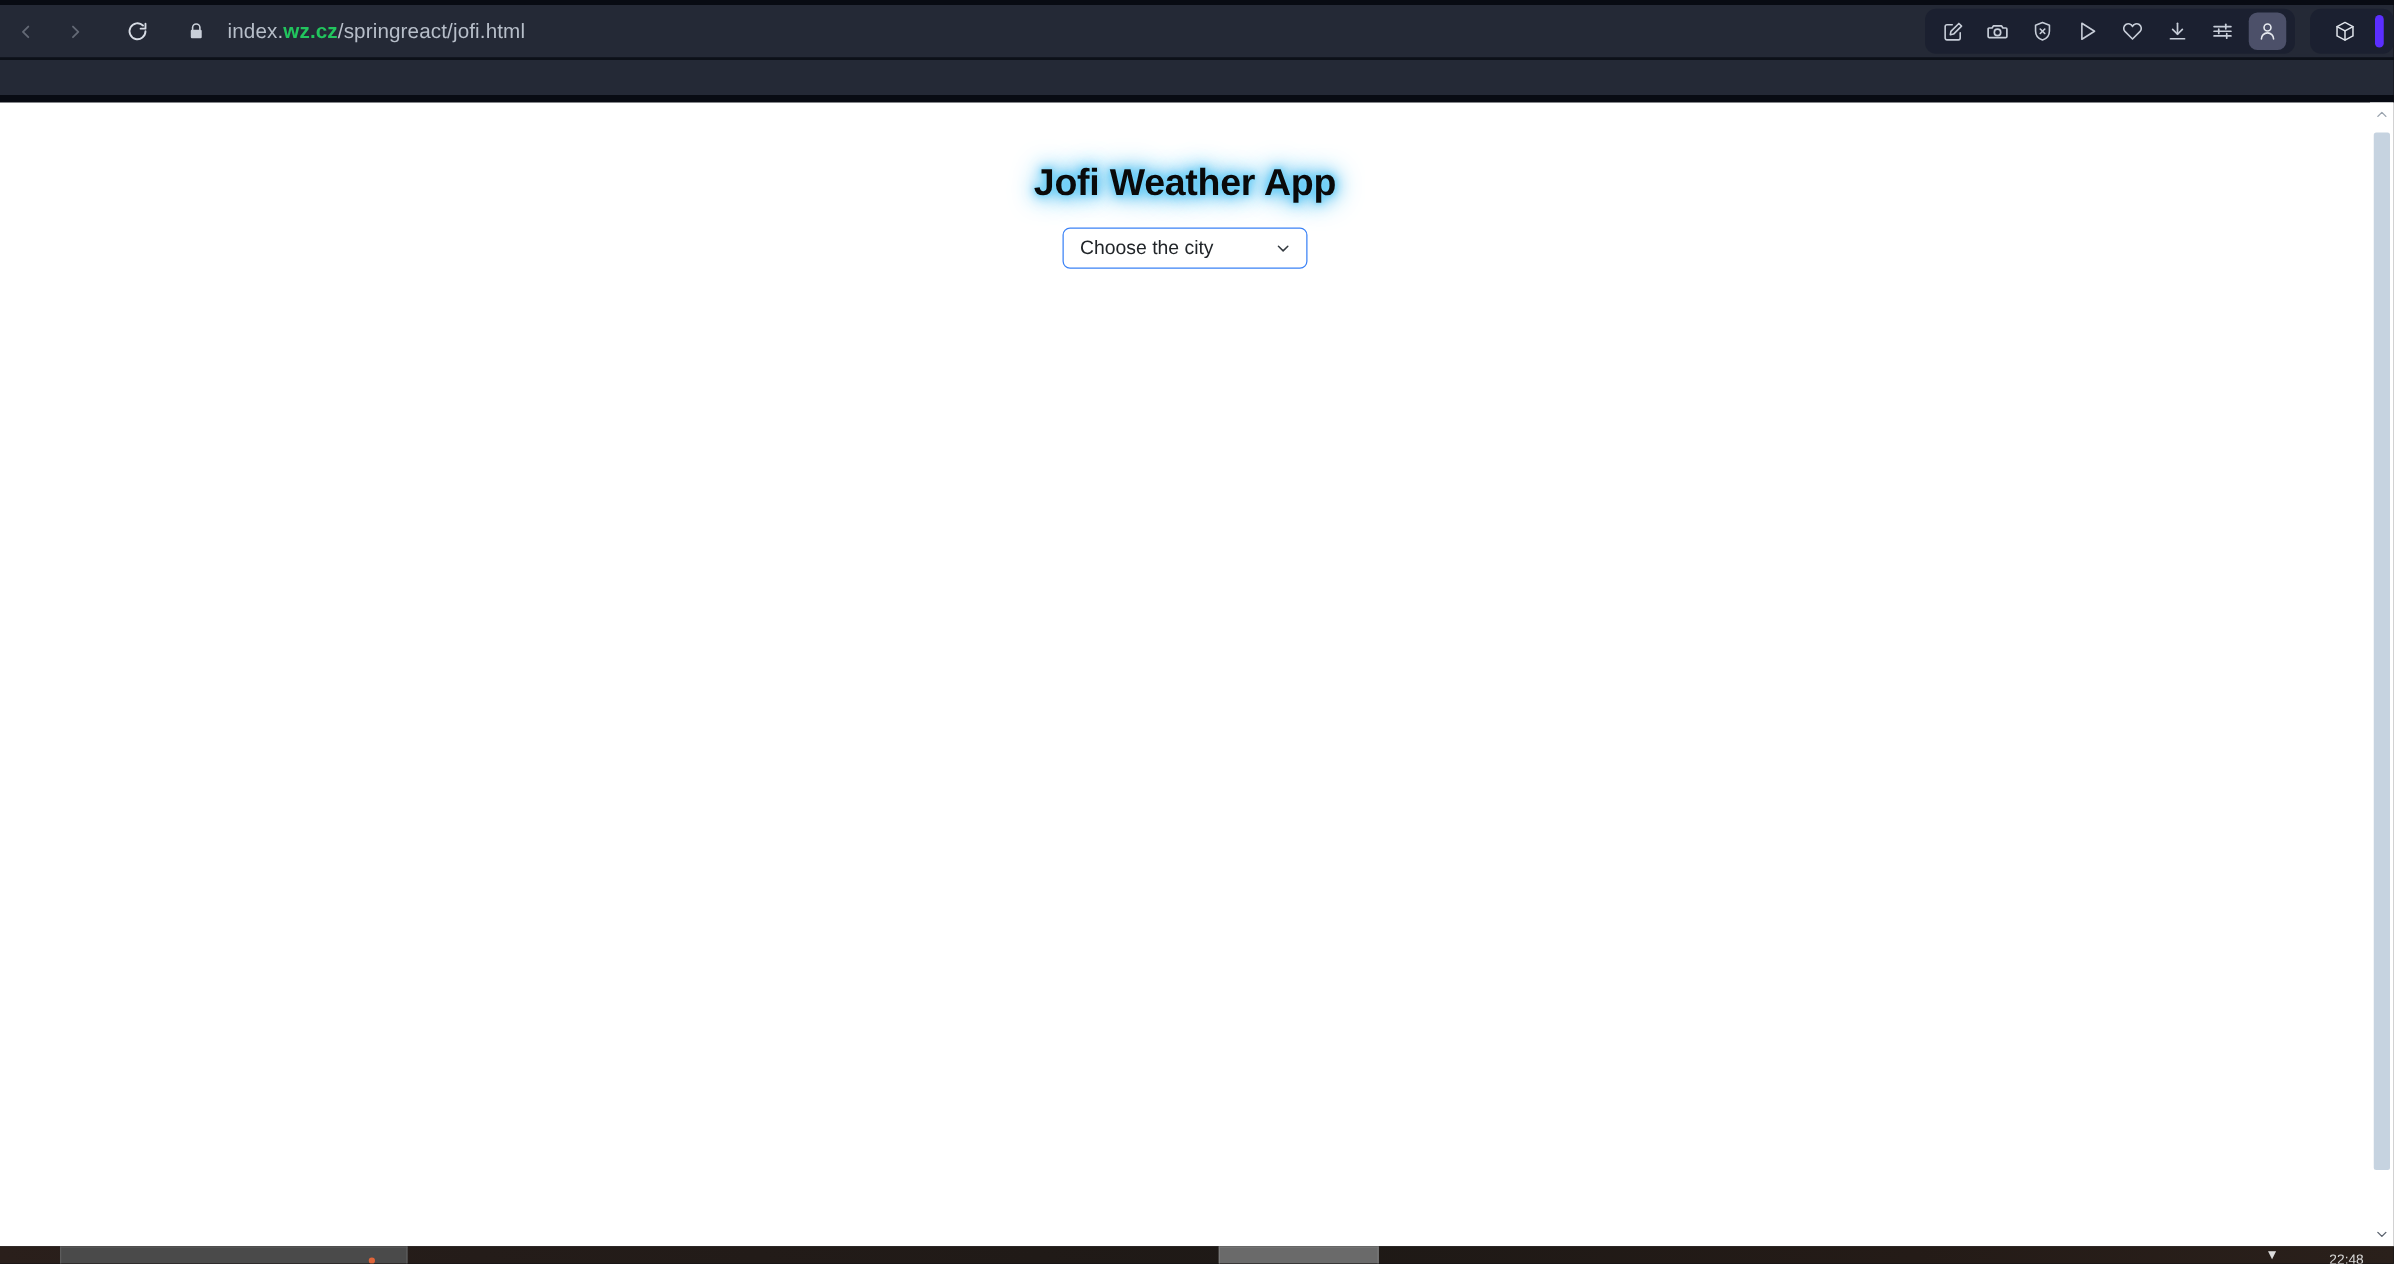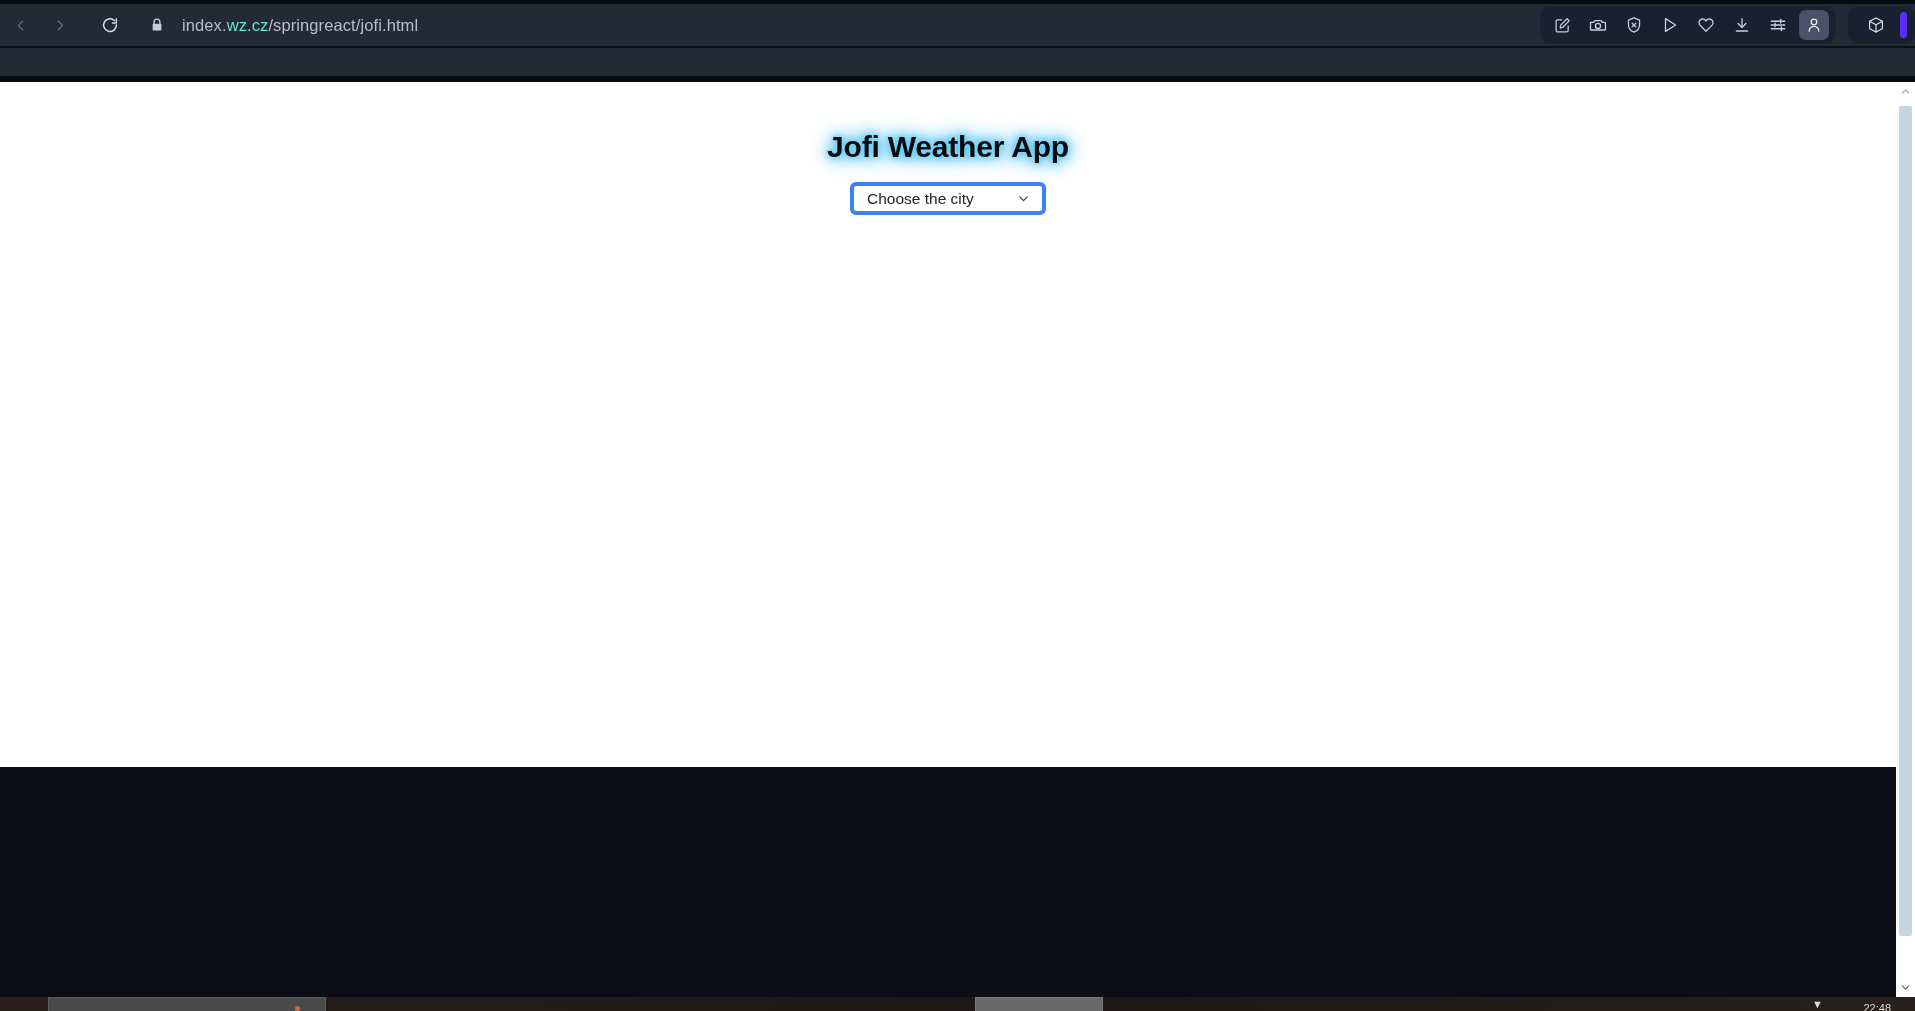--- a/index.html
+++ b/index.html
@@ -46,21 +46,21 @@
   .lock-wrap { margin-left: 16px; width: 22px; display:flex; align-items:center; justify-content:center; }
 
   .url {
     margin-left: 14px;
     font-size: 16.5px;
     color: #b7bec9;
     letter-spacing: .1px;
     white-space: nowrap;
     font-family: "Liberation Sans", sans-serif;
   }
-  .url .domain { color: #5eead4; font-weight: normal; }
+  .url .domain { color: #22c55e; font-weight: bold; }
 
   .tb-right {
     position: absolute; right: 0; top: 0; height: 42px;
     display: flex; align-items: center;
   }
   .tb-group {
     display:flex; align-items:center; height: 36px;
     background: #1b2030; border-radius: 9px; padding: 0 4px;
   }
   .tb-group.second { margin-left: 12px; padding: 0 8px 0 10px; }
@@ -71,21 +71,21 @@
   }
   .tb-icon.active { background: #4c5069; }
   .purple-pill {
     width: 7px; height: 26px; border-radius: 4px;
     background: #5b2eff; margin-left: 6px;
   }
 
   
   .viewport {
     position: absolute; left: 0; top: 82px;
-    width: 1915px; height: 685px;
+    width: 1915px; height: 915px;
     background: #ffffff;
     overflow: hidden;
   }
   .page-inner {
     position: relative; width: 1896px; height: 915px;
   }
 
   .app-title {
     position: absolute; left: 0; top: 48px; width: 1896px;
     text-align: center;
@@ -99,21 +99,21 @@
       0 0 22px #1aa6e4;
   }
 
   .select-wrap {
     position: absolute; left: 0; top: 100px; width: 1896px;
     display: flex; justify-content: center;
   }
   .city-select {
     width: 196px; height: 33px;
     background: #ffffff;
-    border: 4px solid #3b82f6;
+    border: 1px solid #3b82f6;
     border-radius: 6px;
     display: flex; align-items: center; justify-content: space-between;
     padding: 0 11px 0 13px;
     cursor: pointer;
   }
   .city-select .label {
     font-size: 15.5px; color: #212529;
     font-family: "Liberation Sans", sans-serif;
   }
 

